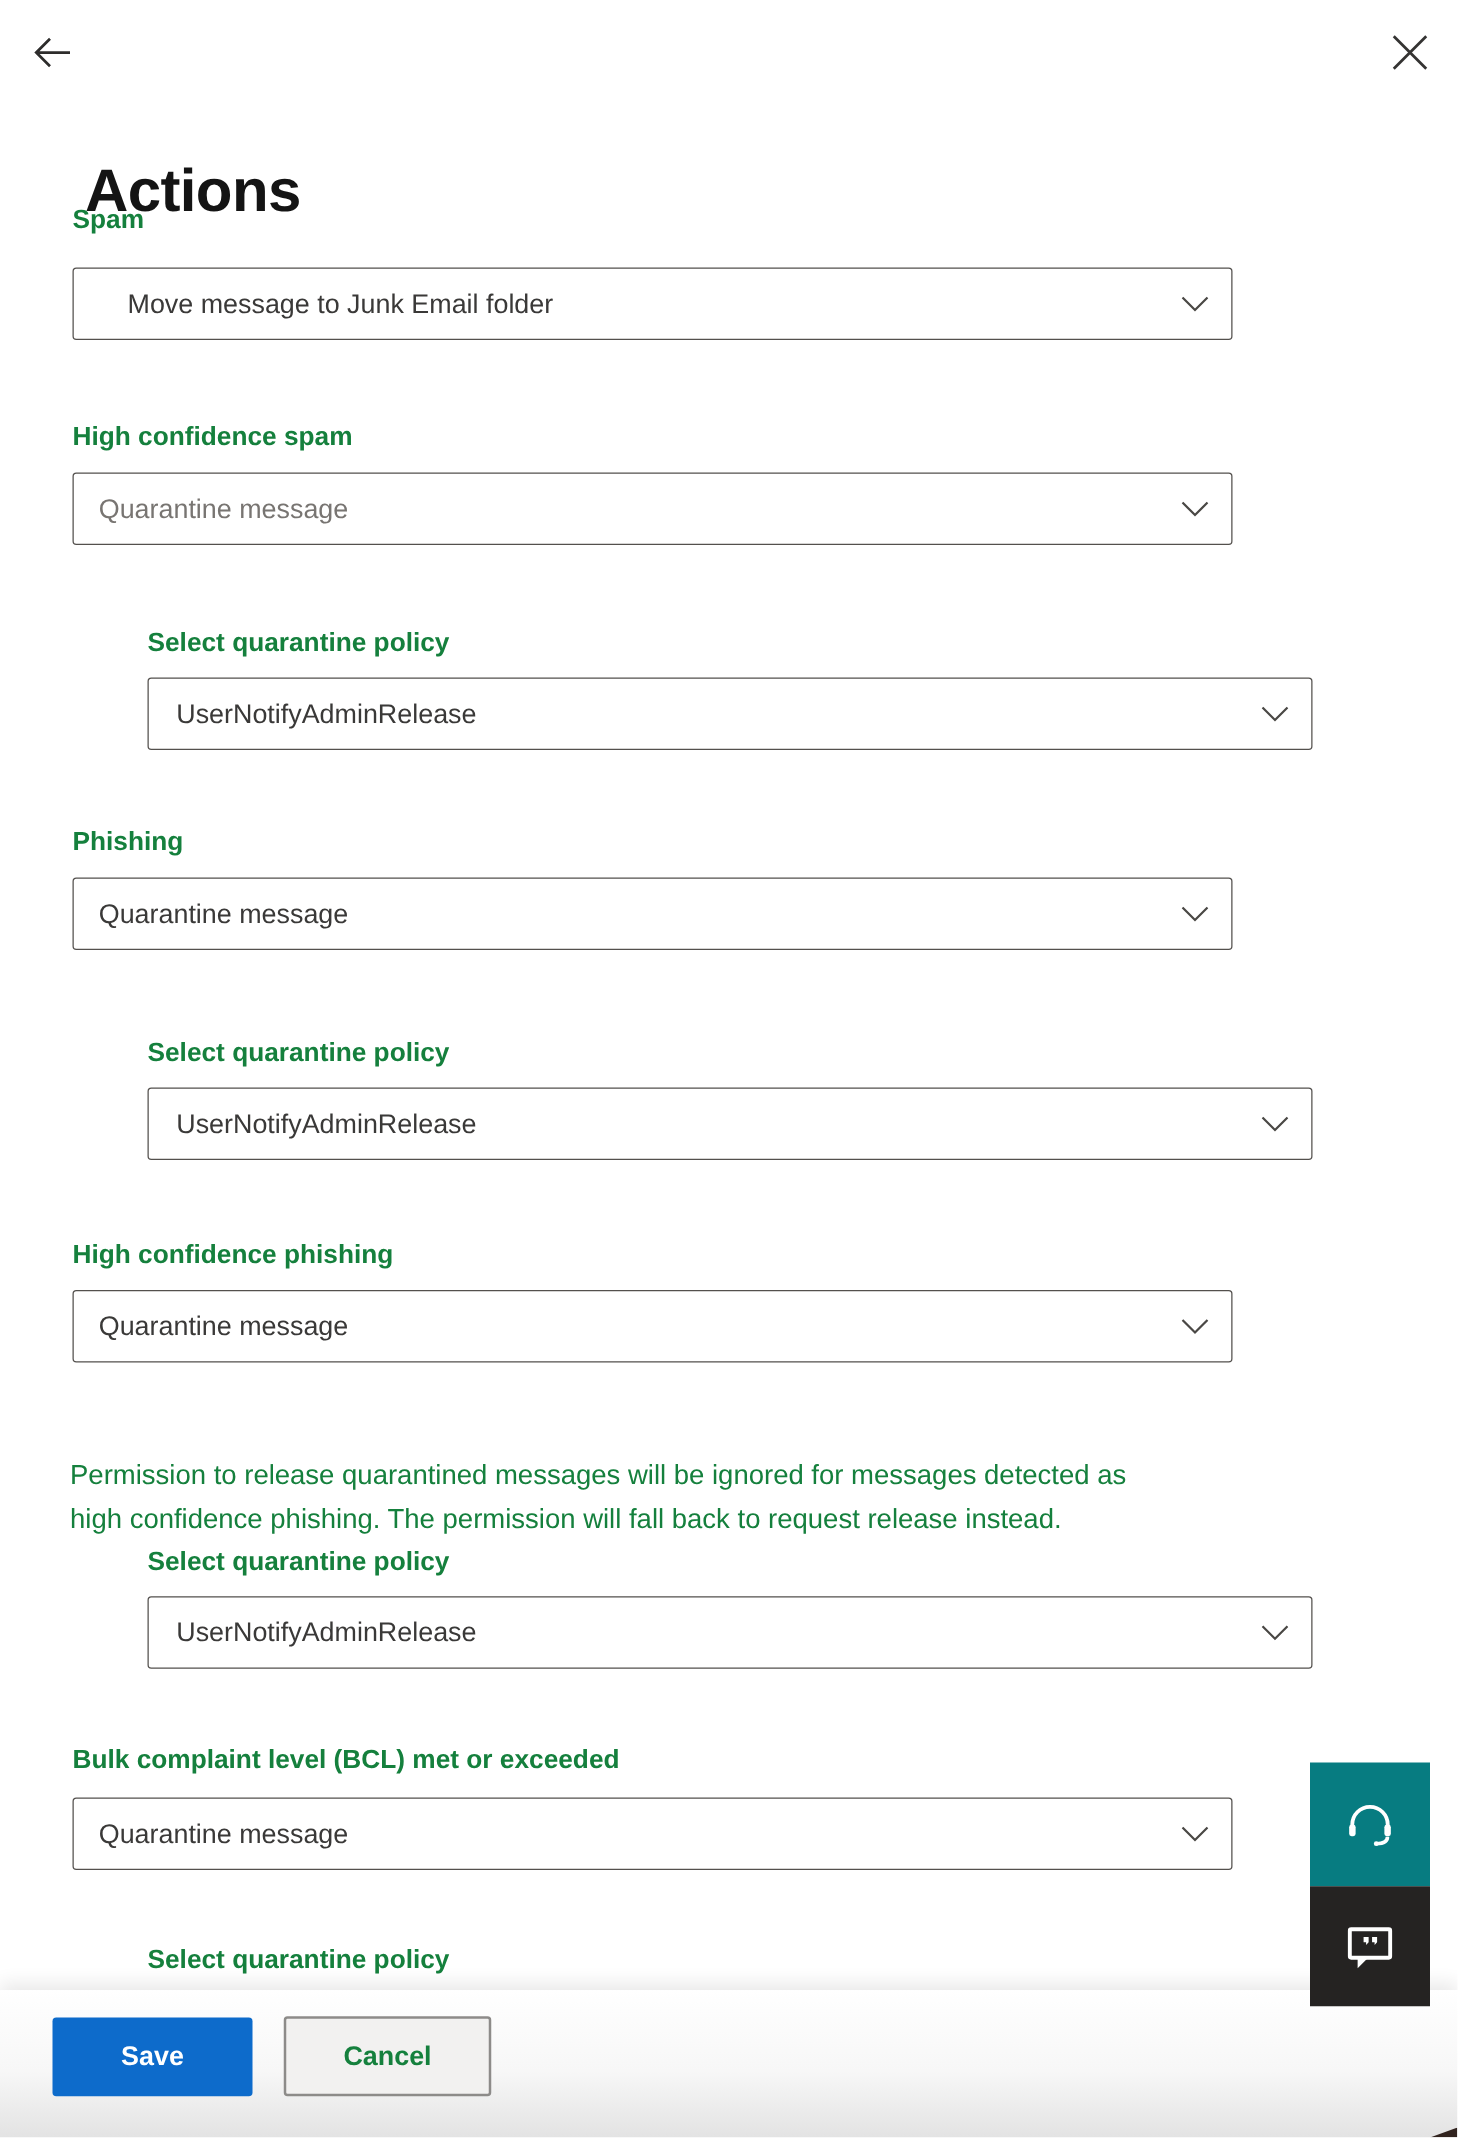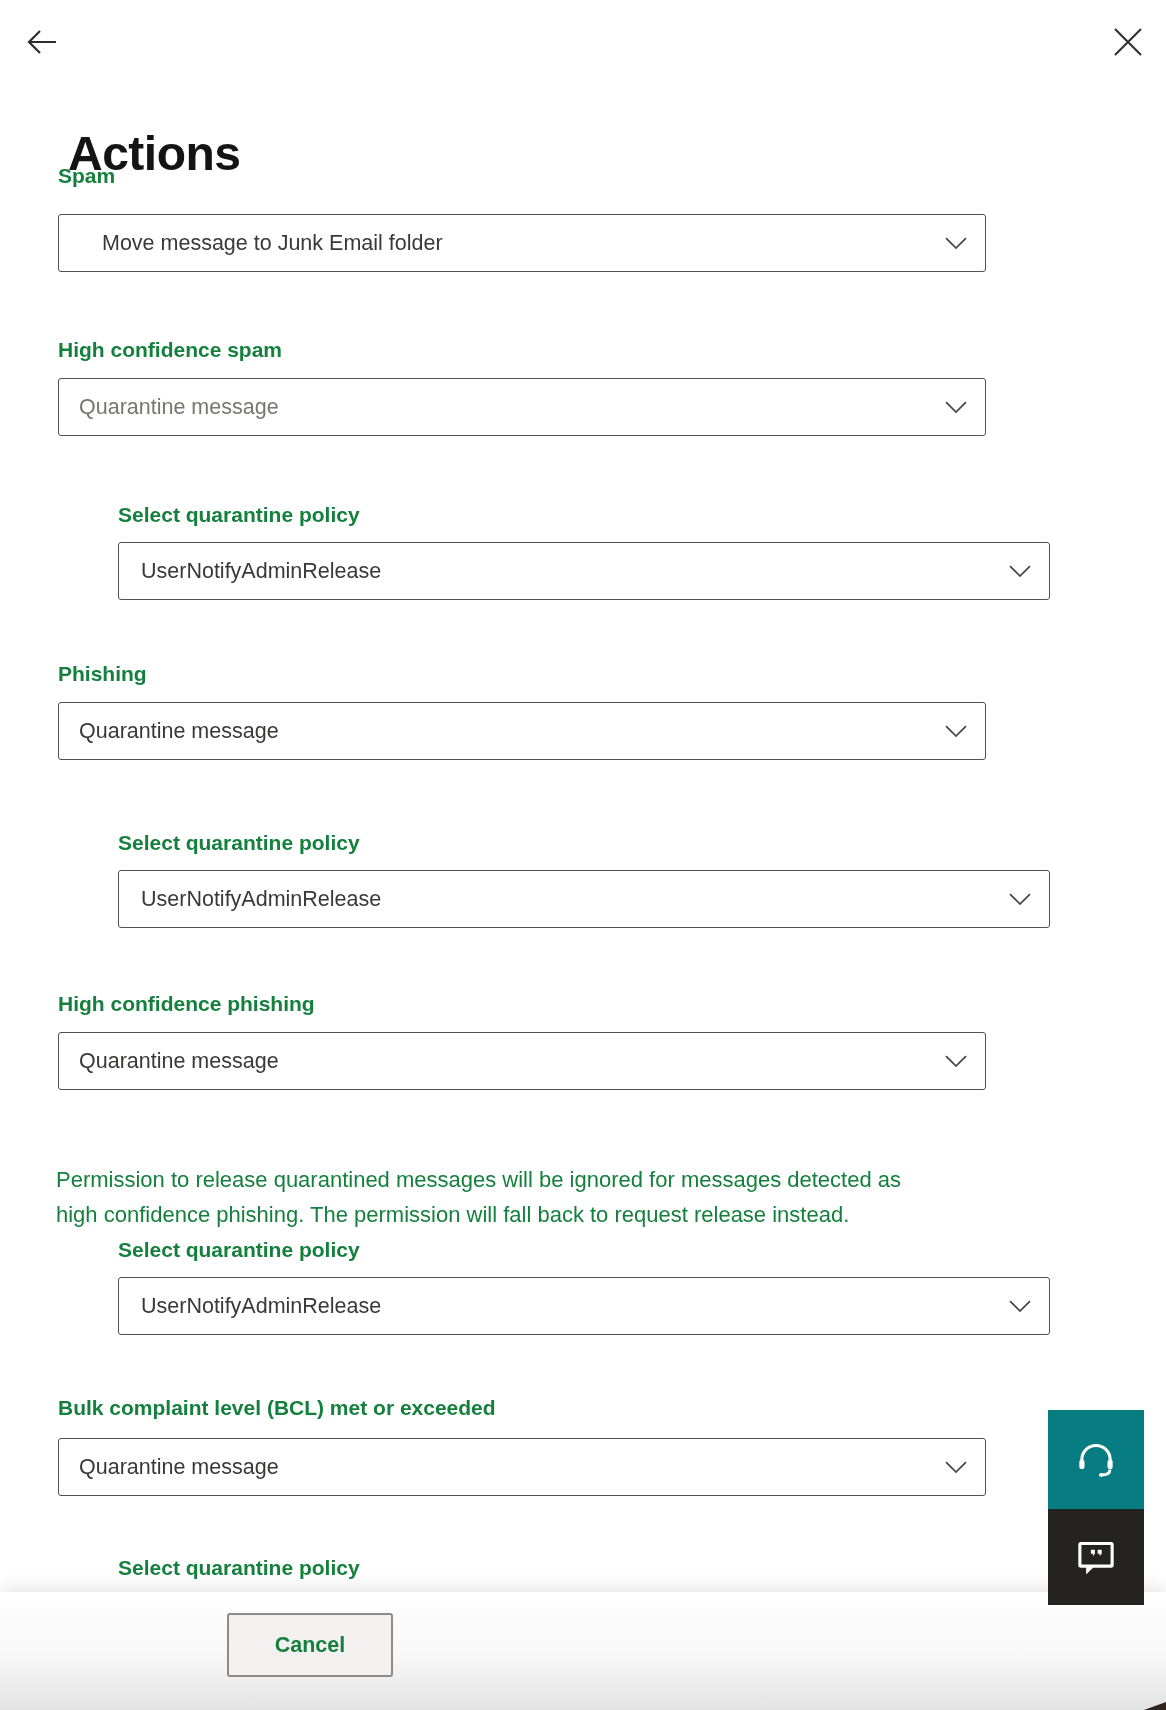--- a/index.html
+++ b/index.html
@@ -142,20 +142,21 @@
   <span class="chev">
     <svg width="22" height="13" viewBox="0 0 22 13" fill="none">
         <path d="M1 1 L11 11 L21 1" stroke="#4a4845" stroke-width="1.8" fill="none"></path>
       </svg>
   </span>
 </div>
 
 <div class="f-label clipped" style="left:118px;top:1556px;">Select quarantine policy</div>
 
 <div class="footer">
+  <button class="btn btn-save">Save</button>
   <button class="btn btn-cancel">Cancel</button>
 </div>
 
 <button class="side-btn side-support">
   <span style="line-height:0;">
     <svg width="46" height="46" viewBox="0 0 24 24" fill="none">
       <path d="M4.6 13.6 v-1.8 a7.4 7.4 0 0 1 14.8 0 v1.8" stroke="#ffffff" stroke-width="1.6" fill="none"></path>
       <rect x="3.3" y="11.9" width="2.7" height="4.8" rx="1" fill="#ffffff"></rect>
       <rect x="18.0" y="11.9" width="2.7" height="4.8" rx="1" fill="#ffffff"></rect>
       <path d="M19.3 16.9 c0 2.3 -2.4 2.9 -4.6 2.9" stroke="#ffffff" stroke-width="1.5" fill="none"></path>

